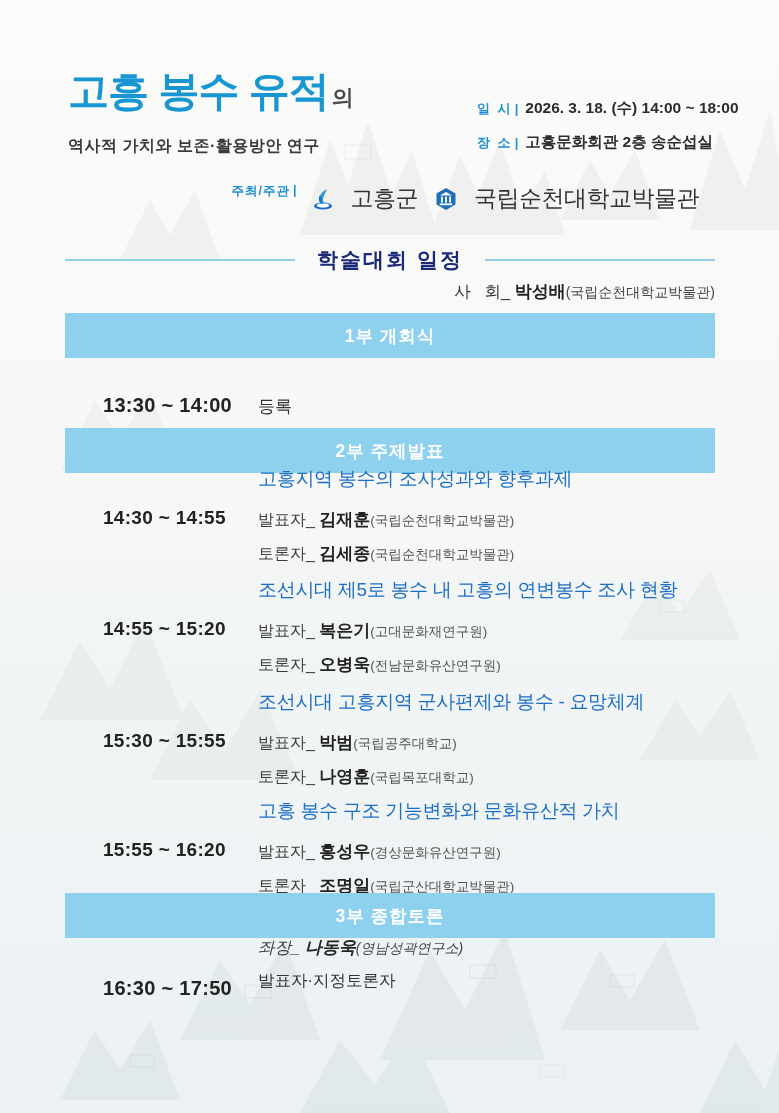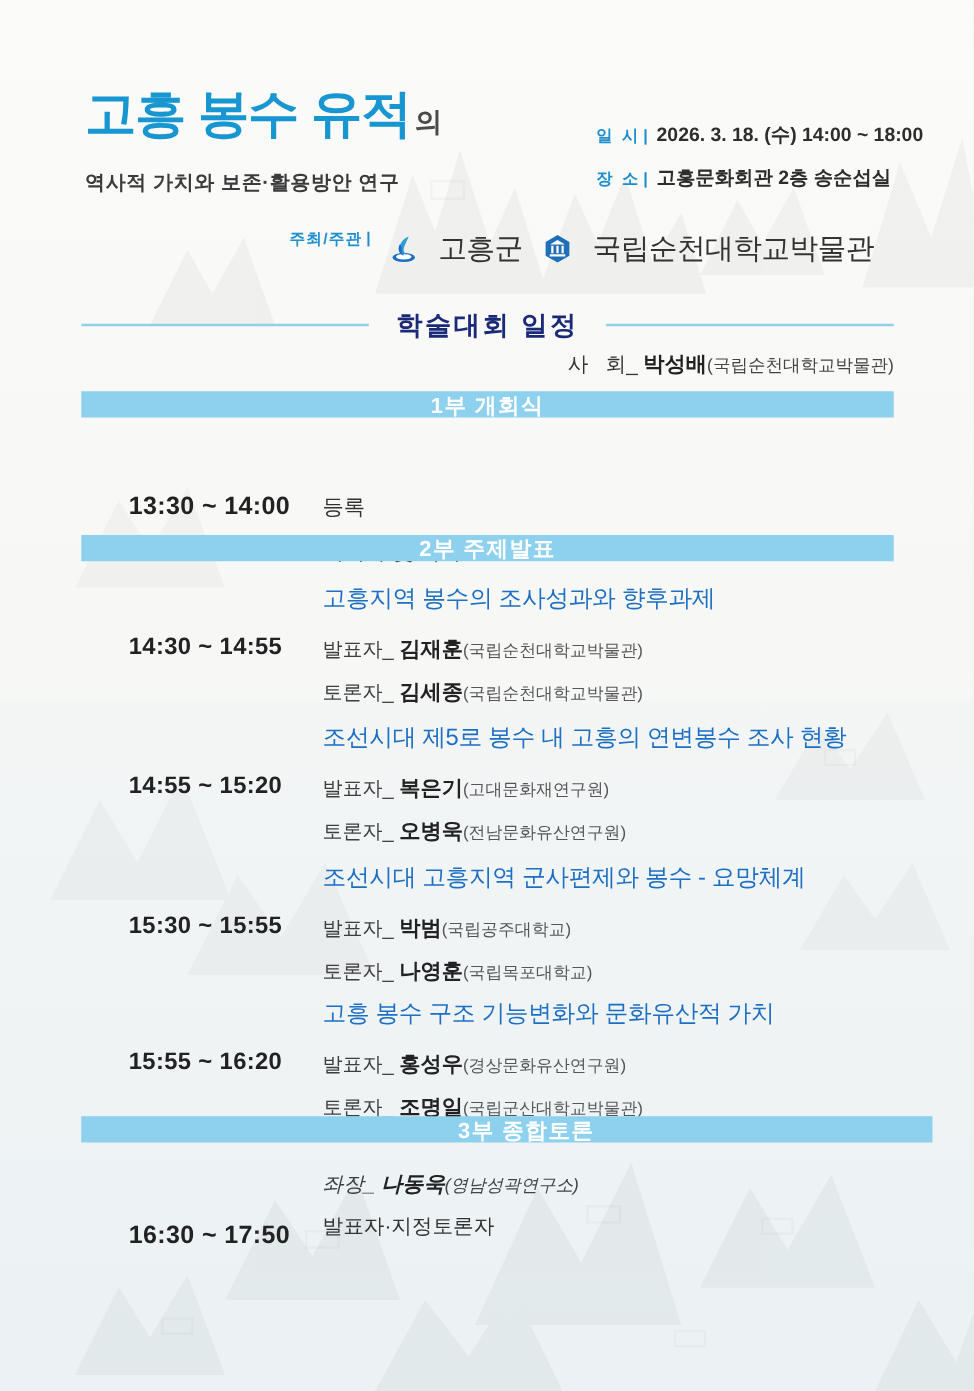--- a/index.html
+++ b/index.html
@@ -34,26 +34,26 @@
   .section-header{position:absolute;left:65px;top:246px;width:650px;display:flex;align-items:center;gap:22px;}
   .section-line{flex:1;height:2px;background:#8FCFE9;}
   .section-title{color:#1B2A78;font-size:21px;font-weight:800;letter-spacing:2px;white-space:nowrap;}
 
   .moderator{position:absolute;right:64px;top:280px;font-size:16.5px;color:#333;white-space:nowrap;}
   .pre{white-space:pre;}
   .person-name{font-weight:700;font-size:17px;color:#222;}
   .person-affil{font-size:14px;color:#444;}
 
   
-  .band{position:absolute;left:65px;width:650px;height:21px;background:#8ED1EF;
+  .band{position:absolute;left:65px;width:650px;height:45px;background:#8ED1EF;
         color:#fff;font-size:17.5px;font-weight:700;letter-spacing:1px;
         display:flex;align-items:center;justify-content:center;}
   .band-1{top:313px;}
   .band-2{top:428px;}
-  .band-3{top:893px;padding-left:31px;}
+  .band-3{top:893px;}
 
   
   .simple-row{position:absolute;left:103px;display:flex;align-items:baseline;white-space:nowrap;}
   .row-1{top:355px;}
   .row-2{top:391px;}
   .time{display:inline-block;width:155px;font-size:20px;font-weight:700;color:#222;letter-spacing:0.3px;margin-top:39px;}
   .simple-text{font-size:17px;color:#333;text-align:right;}
 
   
   .session{position:absolute;left:103px;width:620px;height:100px;}

